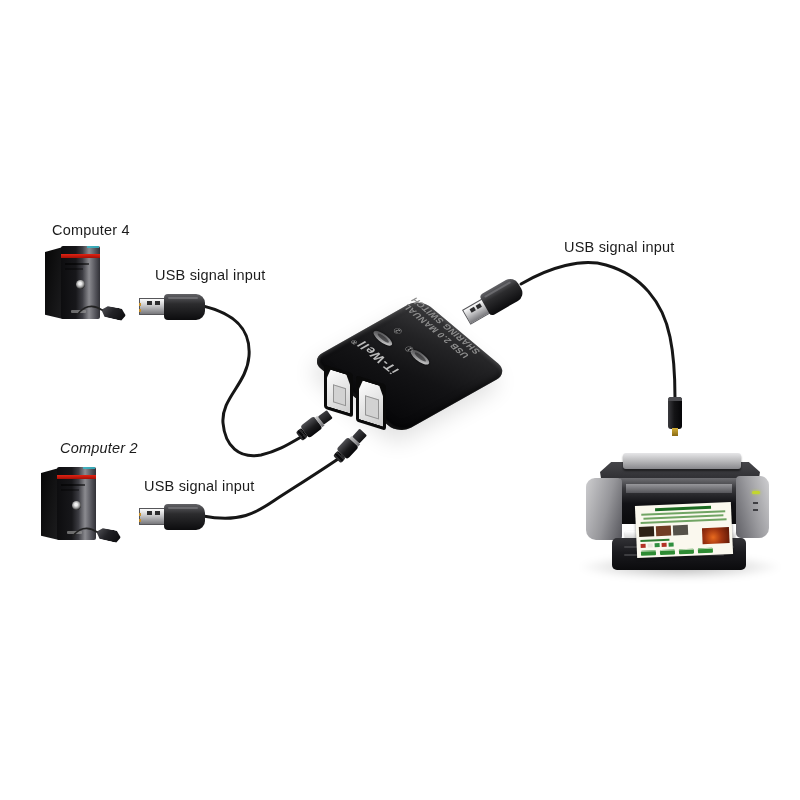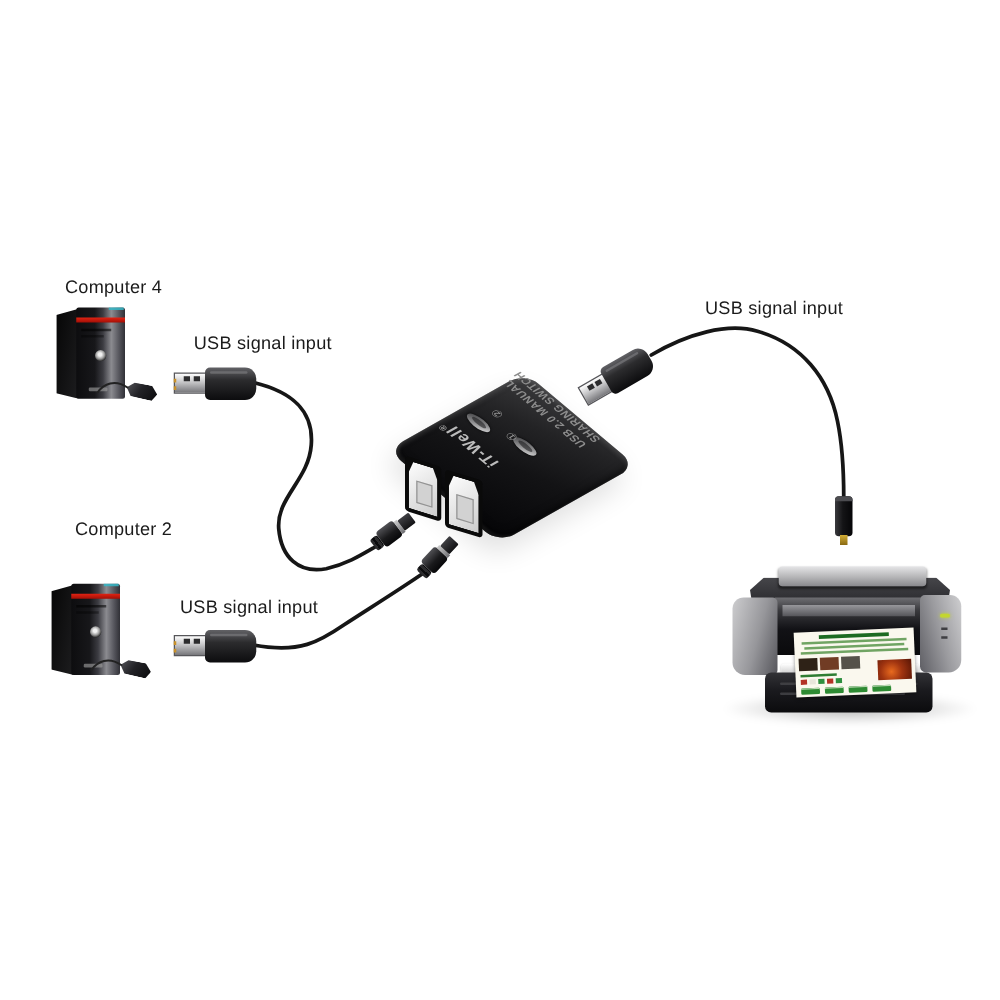--- a/index.html
+++ b/index.html
@@ -122,21 +122,21 @@
   .pp-b{width:15px;height:5px;background:#2e8b33;border-radius:1px;box-shadow:inset 0 1px 0 #bcd8b4;}
 </style>
 </head>
 <body>
 
 <div id="canvas">
 
   <div class="lbl" style="left:52px;top:222px;">Computer 4</div>
   <div class="lbl" style="left:155px;top:267px;">USB signal input</div>
   <div class="lbl" style="left:564px;top:239px;">USB signal input</div>
-  <div class="lbl" style="left:60px;top:416px;">Computer 2</div>
+  <div class="lbl" style="left:60px;top:440px;font-style:italic;">Computer 2</div>
   <div class="lbl" style="left:144px;top:478px;">USB signal input</div>
 
   <div class="tower" style="left:45px;top:245px;">
     <div class="t-side"></div>
     <div class="t-front">
       <div class="t-glint"></div>
       <div class="t-stripe"></div>
       <div class="t-slot"></div>
       <div class="t-slot2"></div>
       <div class="t-power"></div>

